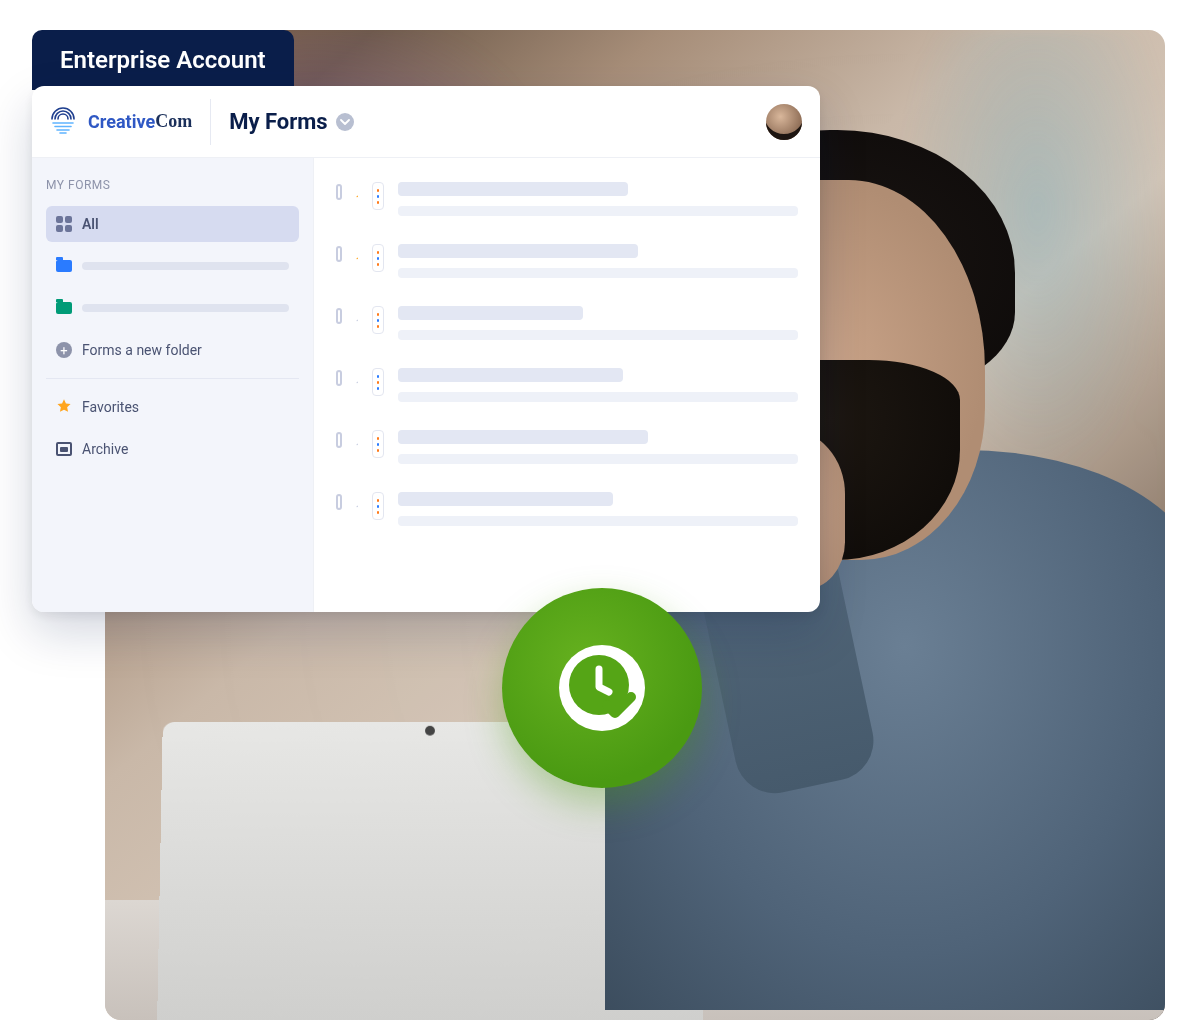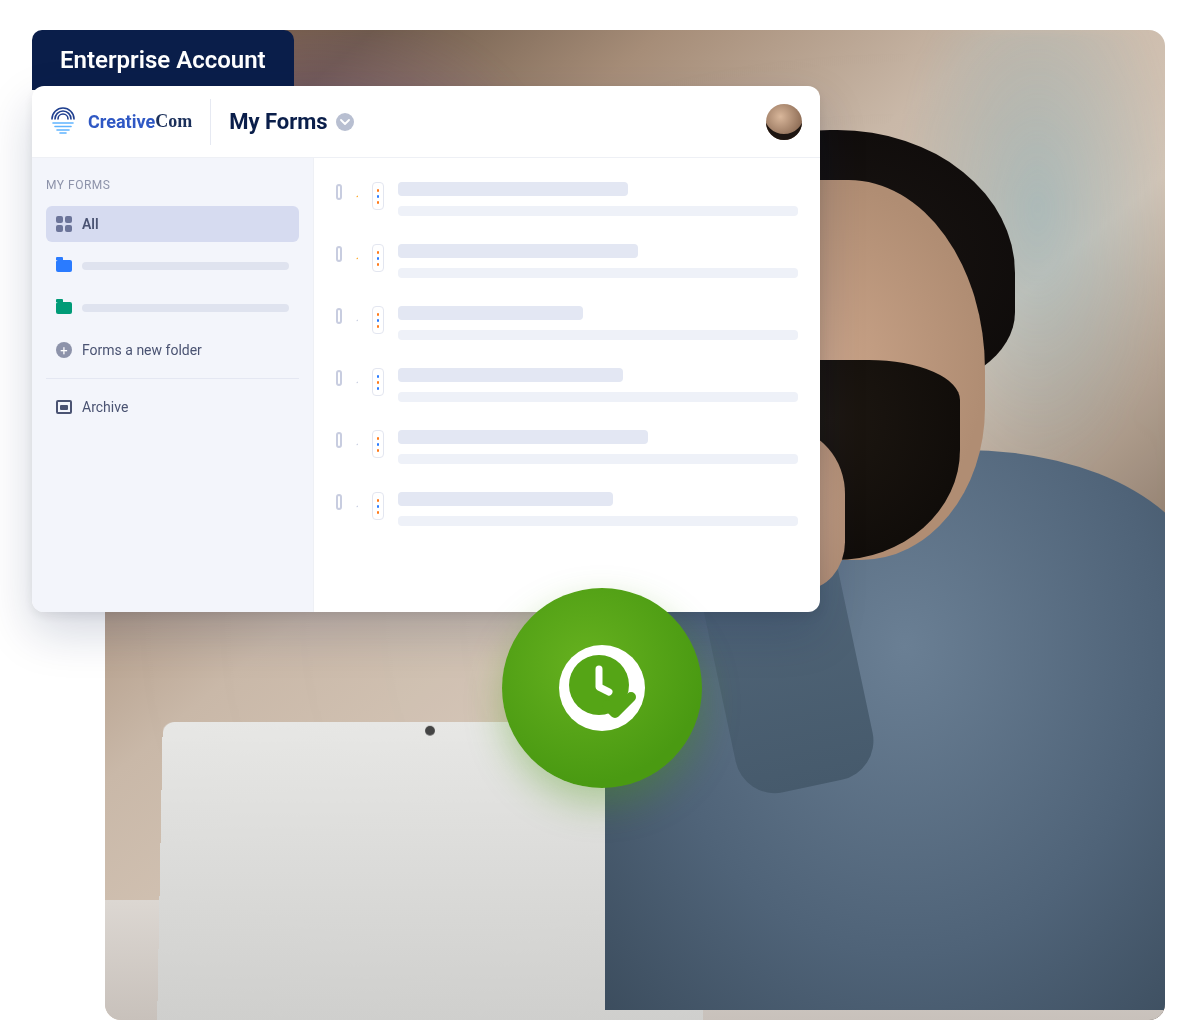--- a/index.html
+++ b/index.html
@@ -302,20 +302,28 @@
         <div class="nav-item">
           <span class="folder-ico teal"></span>
           <span class="skel"></span>
         </div>
         <div class="nav-item">
           <span class="plus-ico">+</span>
           <span>Forms a new folder</span>
         </div>
         <div class="divider"></div>
         <div class="nav-item">
+          <span class="star-ico">
+            <svg viewBox="0 0 24 24">
+                <path fill="#ffa51e" d="M12 2l2.9 6.3 6.9.7-5.1 4.7 1.4 6.8L12 17.8 5.9 20.5l1.4-6.8L2.2 9l6.9-.7z"></path>
+              </svg>
+          </span>
+          <span>Favorites</span>
+        </div>
+        <div class="nav-item">
           <span class="archive-ico"></span>
           <span>Archive</span>
         </div>
       </div>
     </aside>
 
     <main class="main" id="forms-list">
         <div class="row">
     <span class="chk"></span>
     <span class="star"><svg viewBox="0 0 24 24">

